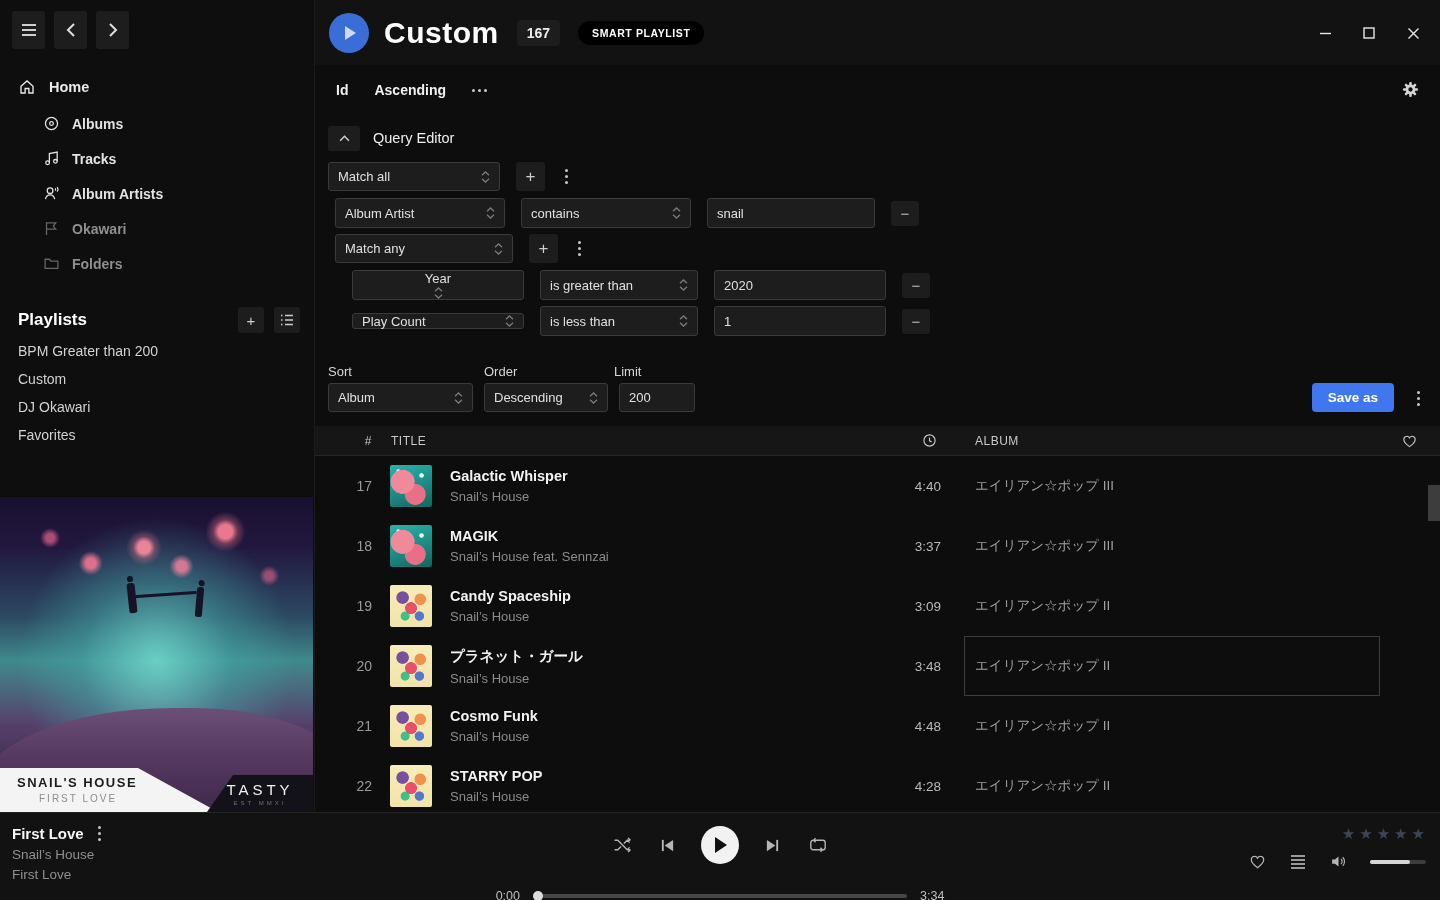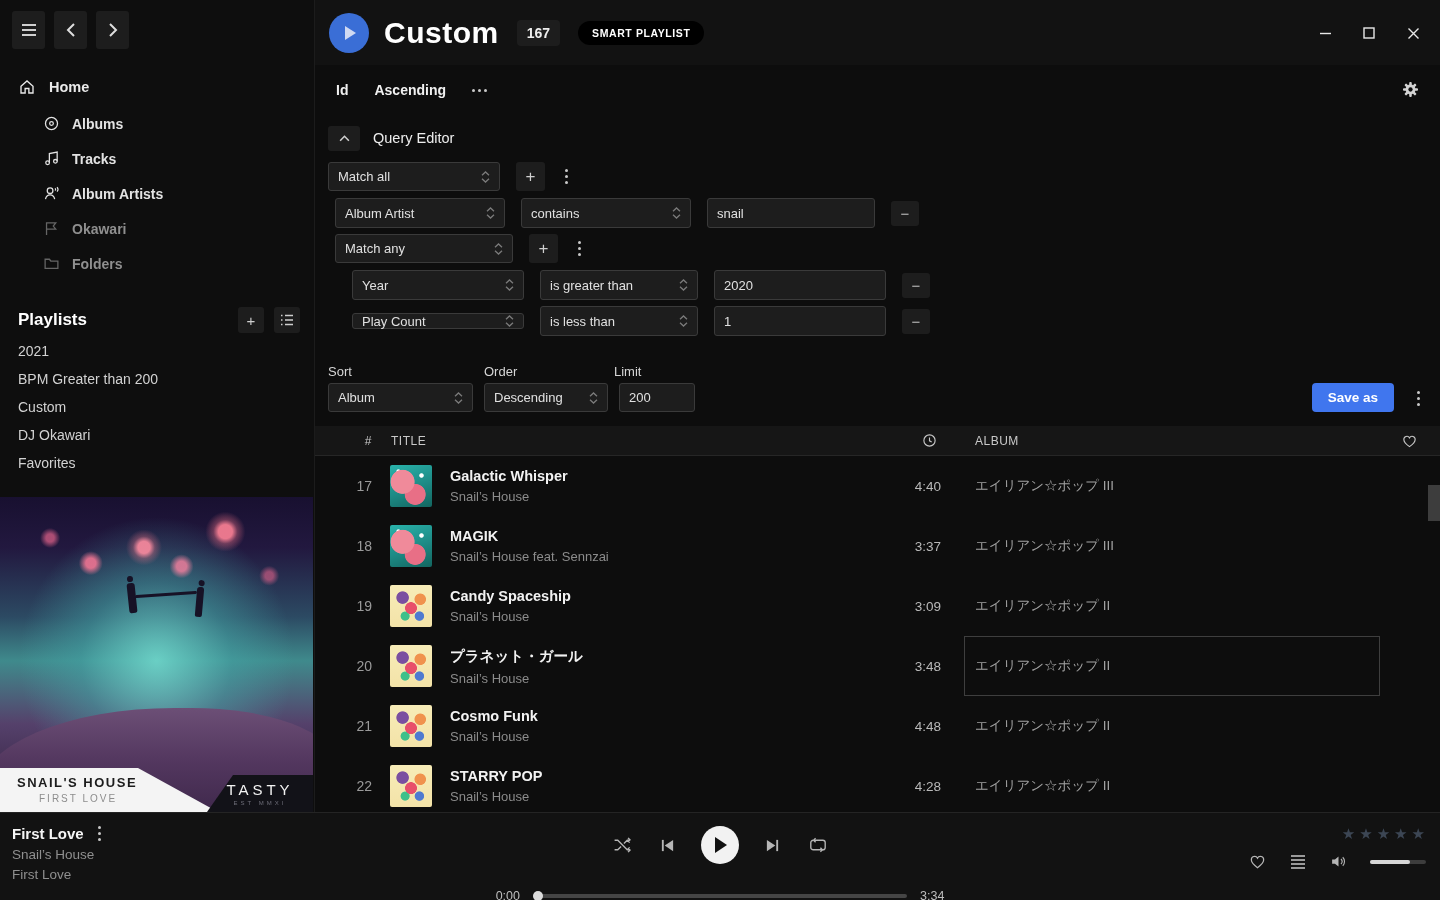--- a/index.html
+++ b/index.html
@@ -241,21 +241,20 @@
   <div class="pl-head">
     <span class="pl-title">Playlists</span>
     <button class="btn-sq pl-btn">+</button>
     <button class="btn-sq pl-btn">
       <svg width="14" height="12" viewBox="0 0 14 12">
         <path d="M1 1.5h1.5M1 6h1.5M1 10.5h1.5M5 1.5h8M5 6h8M5 10.5h8" stroke="#cfcfcf" stroke-width="1.5"></path>
       </svg>
     </button>
   </div>
   <div>
-    <div class="pl-item">2021</div>
     <div class="pl-item">BPM Greater than 200</div>
     <div class="pl-item">Custom</div>
     <div class="pl-item">DJ Okawari</div>
     <div class="pl-item">Favorites</div>
   </div>
 
   <div class="cover">
     <div class="rocks"></div>
     <div class="arm"></div>
     <div class="fig f1"></div>
@@ -372,21 +371,21 @@
     <button class="qe-kebab">
       <span class="dots-v">
           <i></i>
           <i></i>
           <i></i>
         </span>
     </button>
   </div>
 
   <div class="qe-row" style="left:37px; top:270px;">
-    <div class="select" style="width:172px; height:30px;">
+    <div class="select" style="width:172px; height:30px;flex-direction:column;">
       <span>Year</span>
       <svg class="sel-caret" width="9" height="12" viewBox="0 0 9 12">
         <path d="M1 4.2L4.5 1 8 4.2M1 7.8L4.5 11 8 7.8" fill="none" stroke="#9a9a9a" stroke-width="1.3"></path>
         </svg>
     </div>
     <div class="select" style="width:158px; height:30px;">
       <span>is greater than</span>
       <svg class="sel-caret" width="9" height="12" viewBox="0 0 9 12">
         <path d="M1 4.2L4.5 1 8 4.2M1 7.8L4.5 11 8 7.8" fill="none" stroke="#9a9a9a" stroke-width="1.3"></path>
         </svg>

